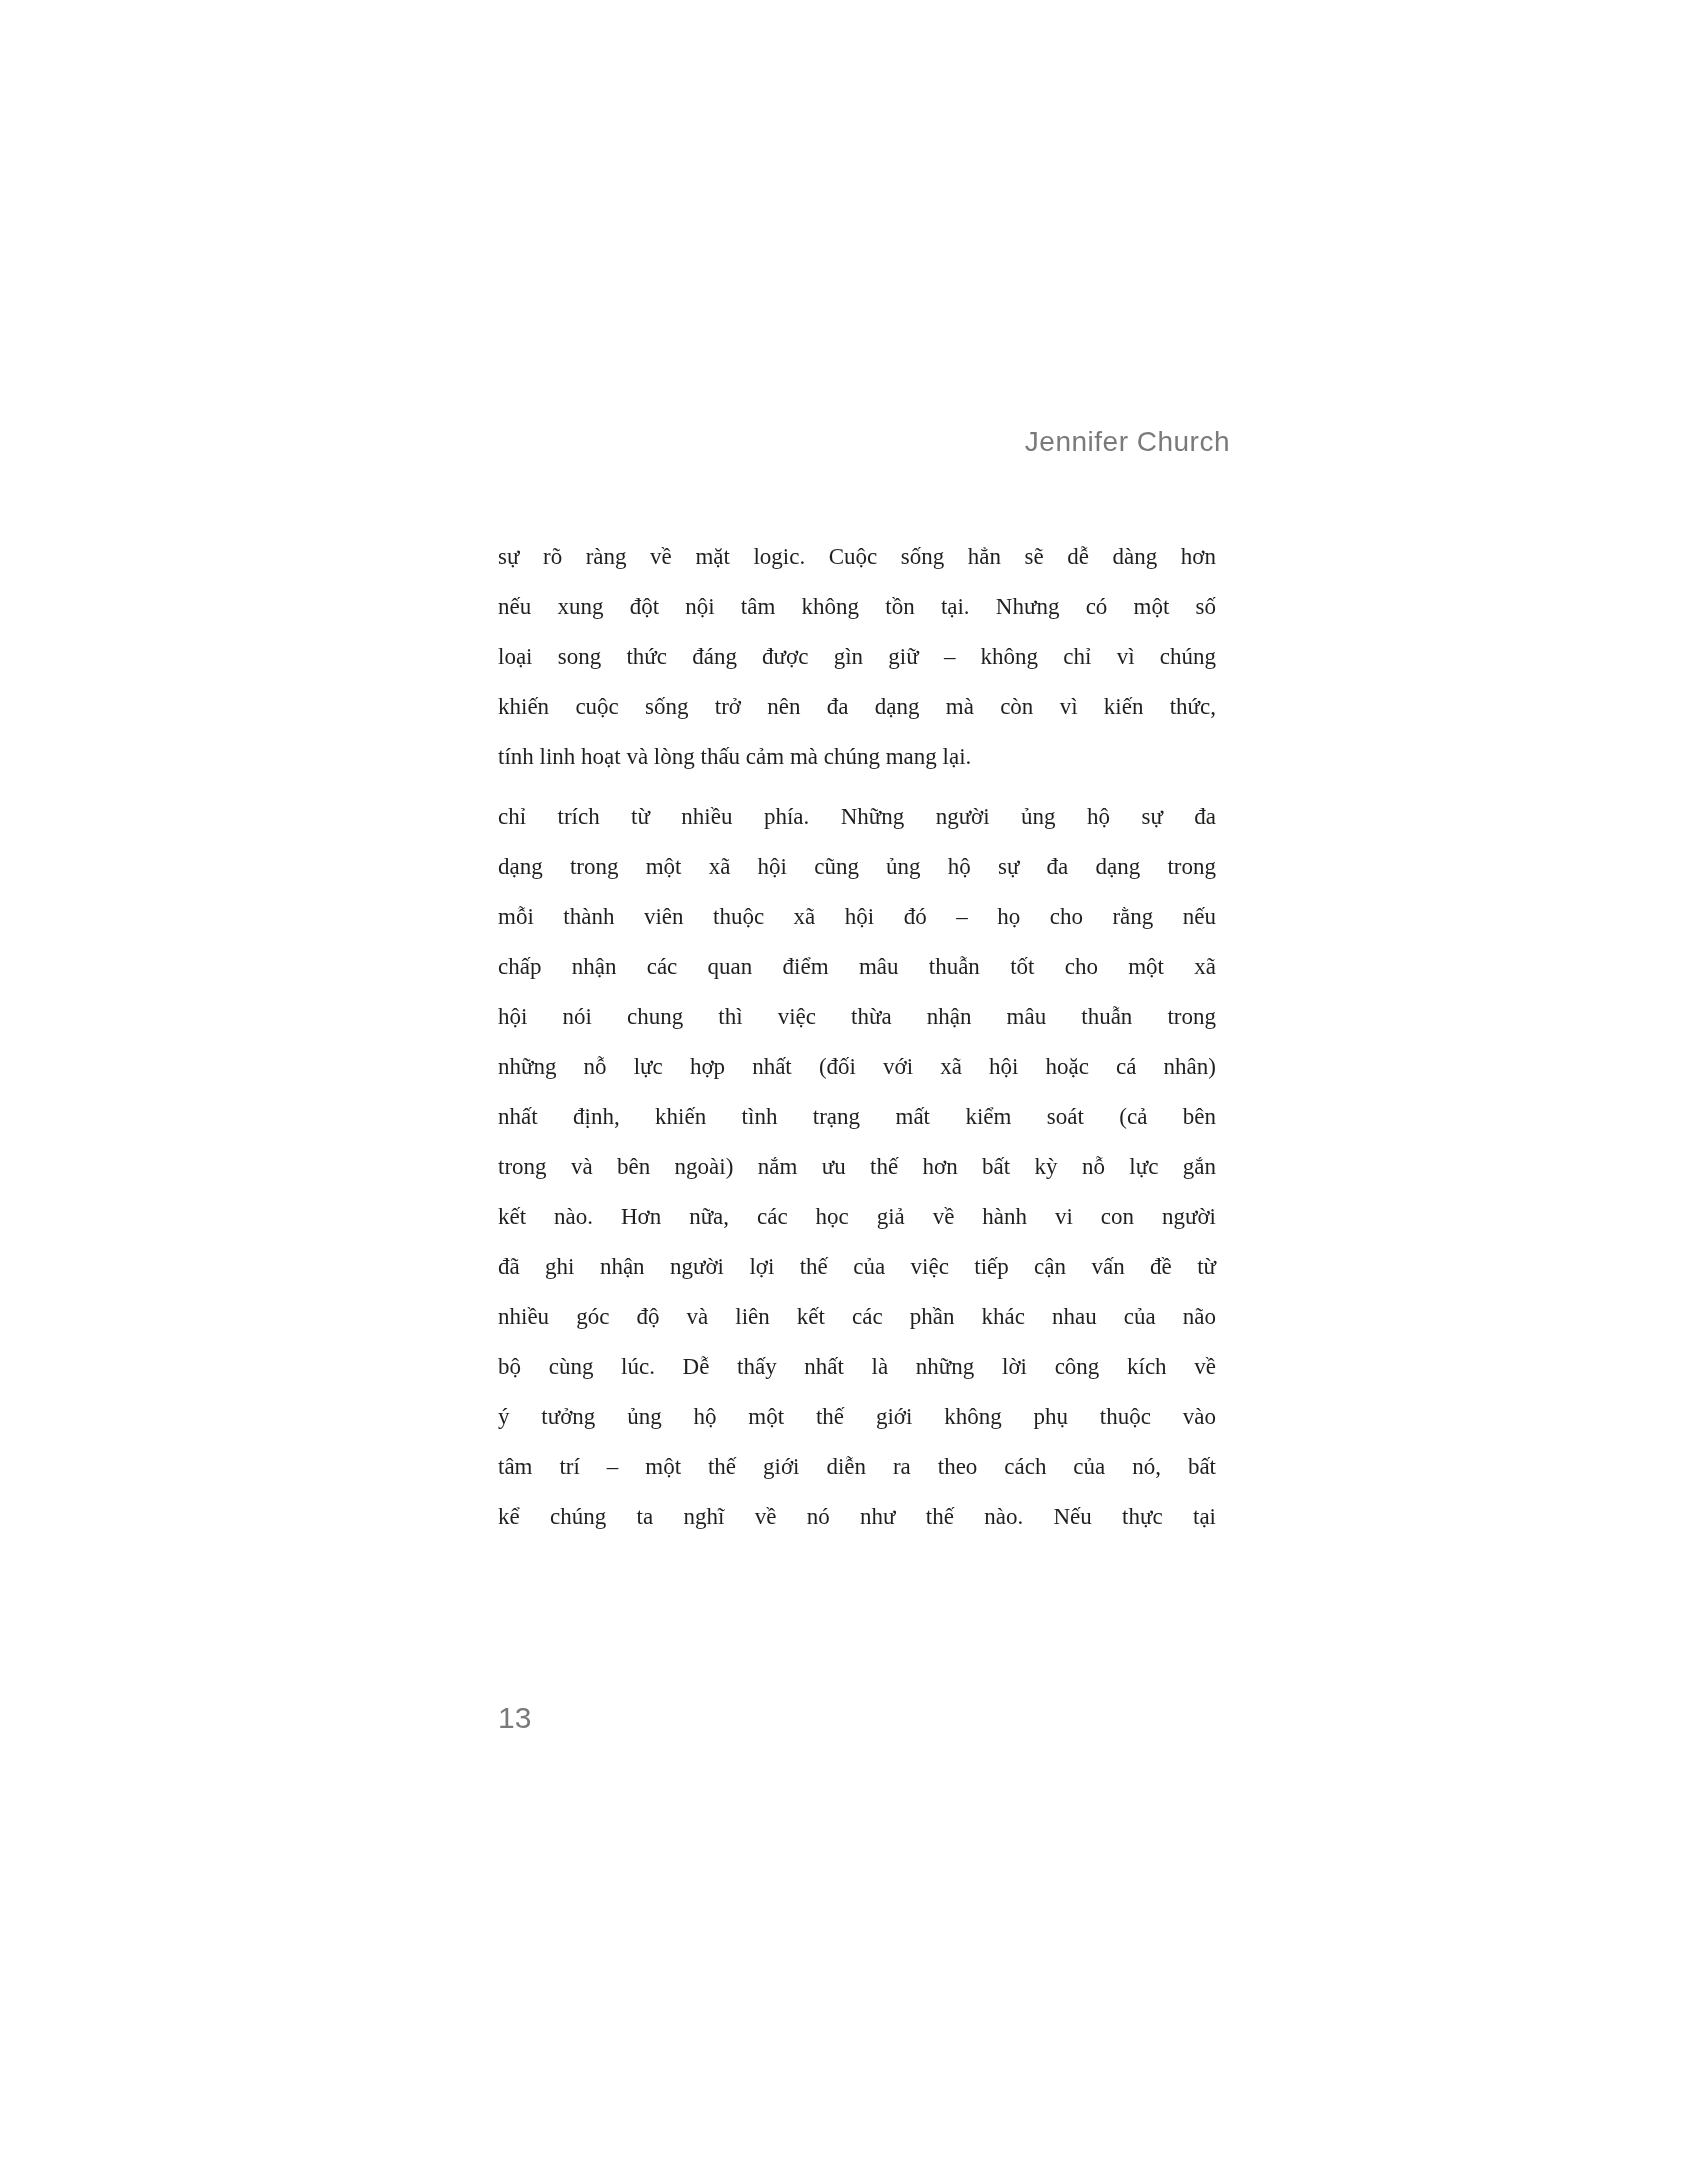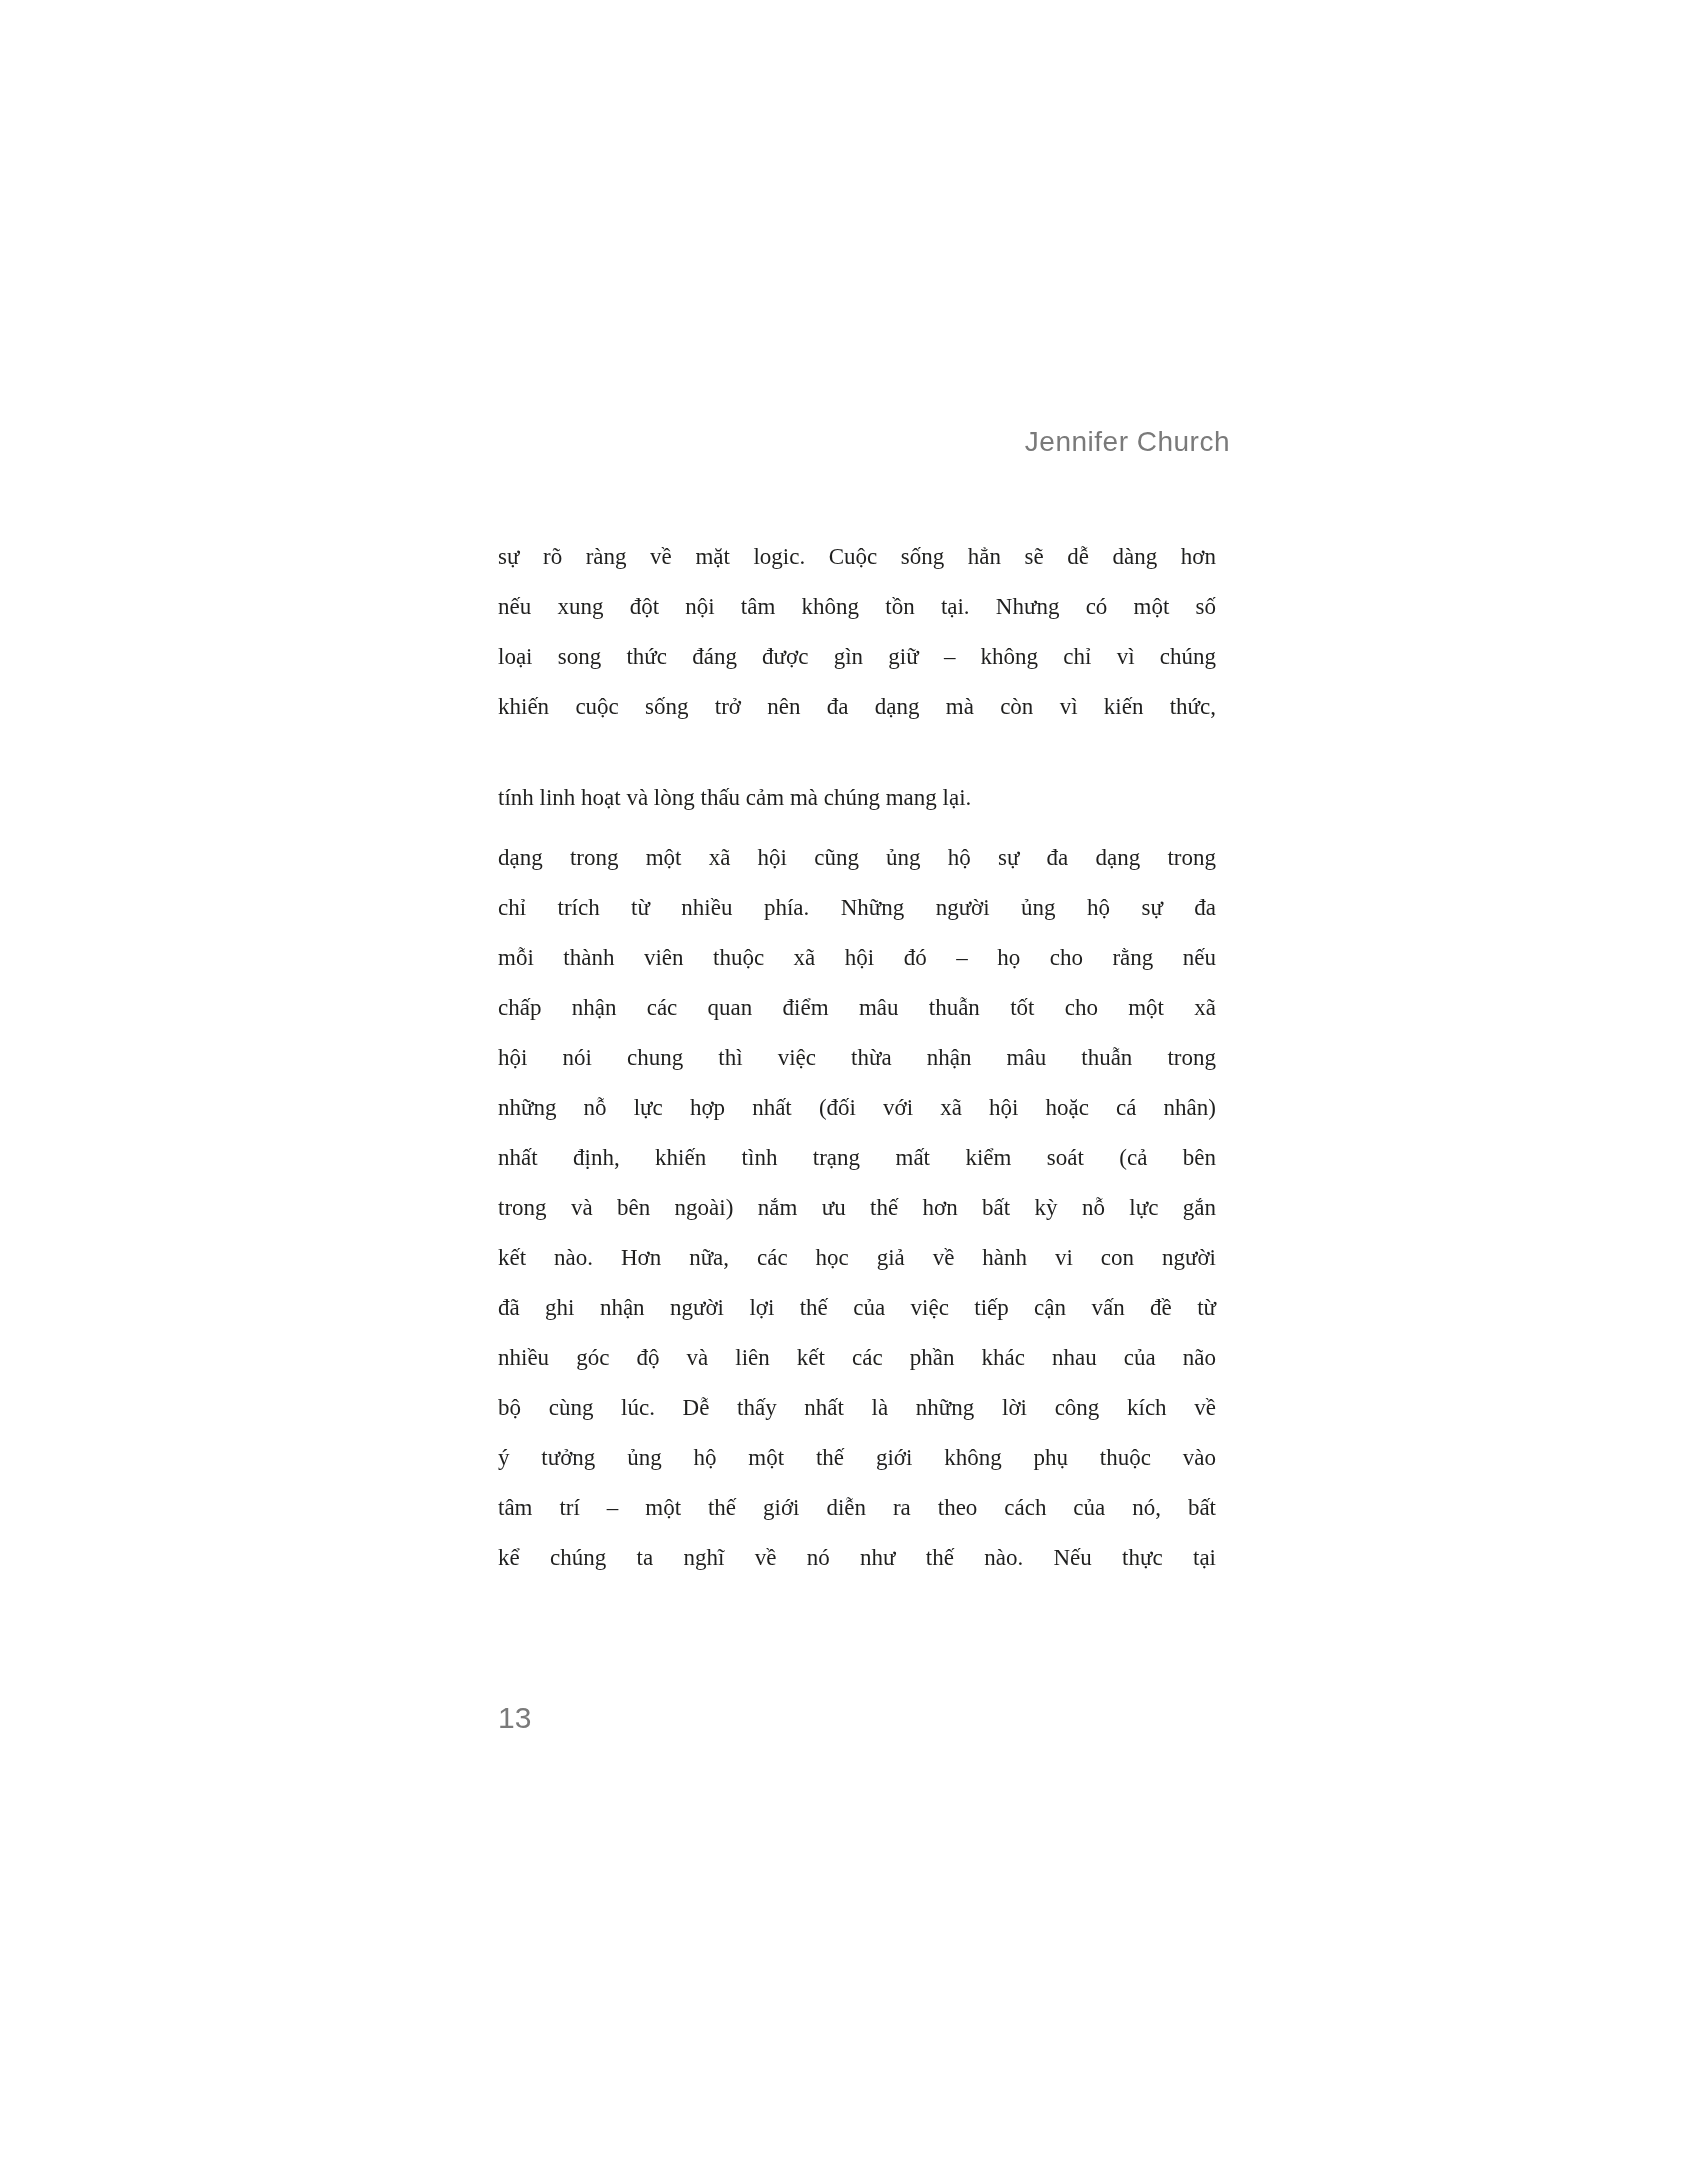--- a/index.html
+++ b/index.html
@@ -41,21 +41,20 @@
   }
   .paragraph + .paragraph {
     margin-top: 10px;
   }
   .line {
     text-align: justify;
     text-align-last: justify;
   }
   .line-last-ragged {
     text-align-last: left;
-    margin-top: 41px;
   }
   .line-first-indent {
     text-indent: 59px;
   }
   .page-number {
     position: absolute;
     top: 1701px;
     left: 498px;
     width: 718px;
     text-align: left;
@@ -73,22 +72,22 @@
 
   <div class="body-text">
       <div class="paragraph">
         <div class="line">sự rõ ràng về mặt logic. Cuộc sống hẳn sẽ dễ dàng hơn</div>
         <div class="line">nếu xung đột nội tâm không tồn tại. Nhưng có một số</div>
         <div class="line">loại song thức đáng được gìn giữ – không chỉ vì chúng</div>
         <div class="line">khiến cuộc sống trở nên đa dạng mà còn vì kiến thức,</div>
         <div class="line line-last-ragged">tính linh hoạt và lòng thấu cảm mà chúng mang lại.</div>
       </div>
       <div class="paragraph">
+        <div class="line">chỉ trích từ nhiều phía. Những người ủng hộ sự đa</div>
         <div class="line">dạng trong một xã hội cũng ủng hộ sự đa dạng trong</div>
-        <div class="line">chỉ trích từ nhiều phía. Những người ủng hộ sự đa</div>
         <div class="line">mỗi thành viên thuộc xã hội đó – họ cho rằng nếu</div>
         <div class="line">chấp nhận các quan điểm mâu thuẫn tốt cho một xã</div>
         <div class="line">hội nói chung thì việc thừa nhận mâu thuẫn trong</div>
         <div class="line">những nỗ lực hợp nhất (đối với xã hội hoặc cá nhân)</div>
         <div class="line">nhất định, khiến tình trạng mất kiểm soát (cả bên</div>
         <div class="line">trong và bên ngoài) nắm ưu thế hơn bất kỳ nỗ lực gắn</div>
         <div class="line">kết nào. Hơn nữa, các học giả về hành vi con người</div>
         <div class="line">đã ghi nhận người lợi thế của việc tiếp cận vấn đề từ</div>
         <div class="line">nhiều góc độ và liên kết các phần khác nhau của não</div>
         <div class="line">bộ cùng lúc. Dễ thấy nhất là những lời công kích về</div>

